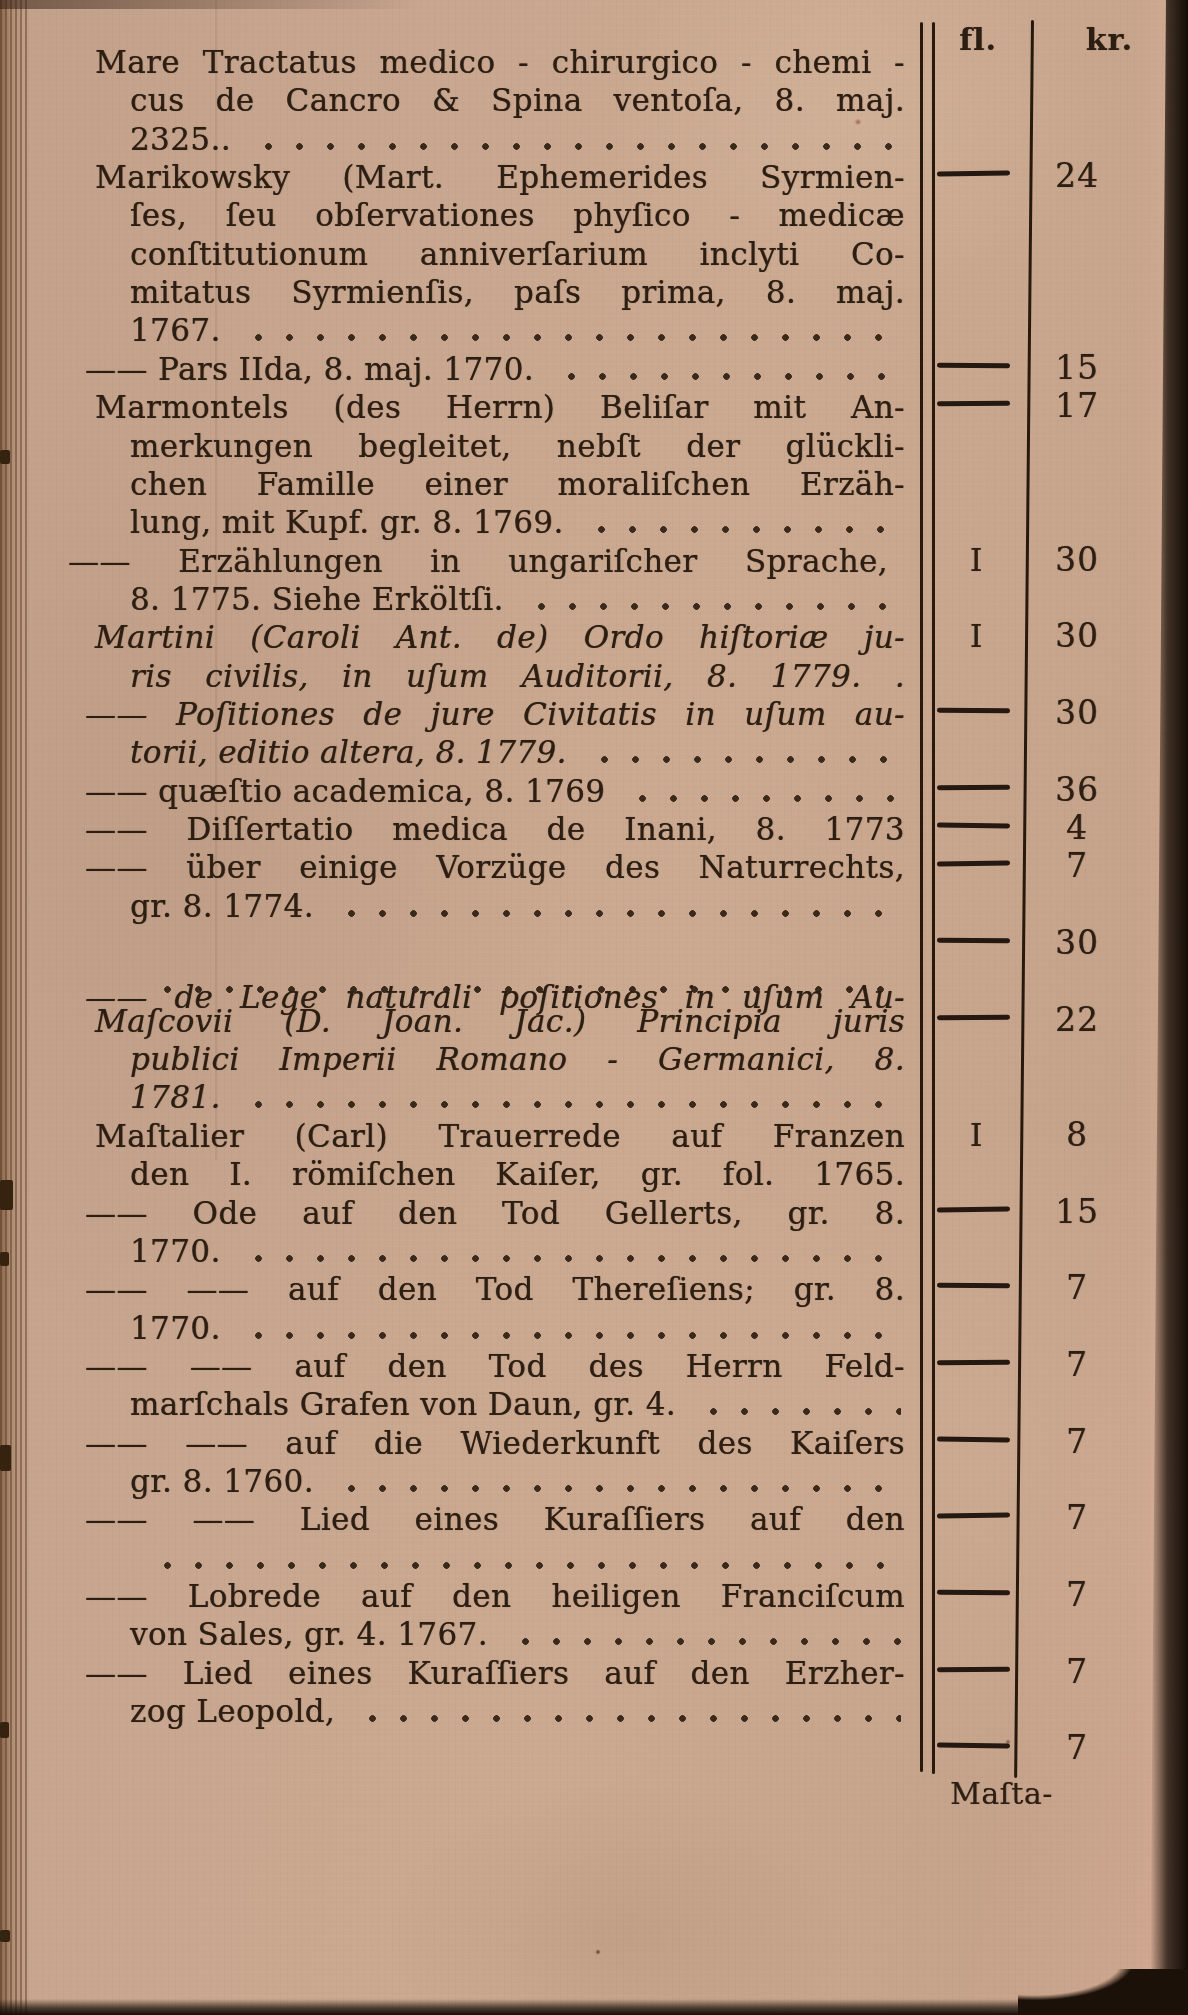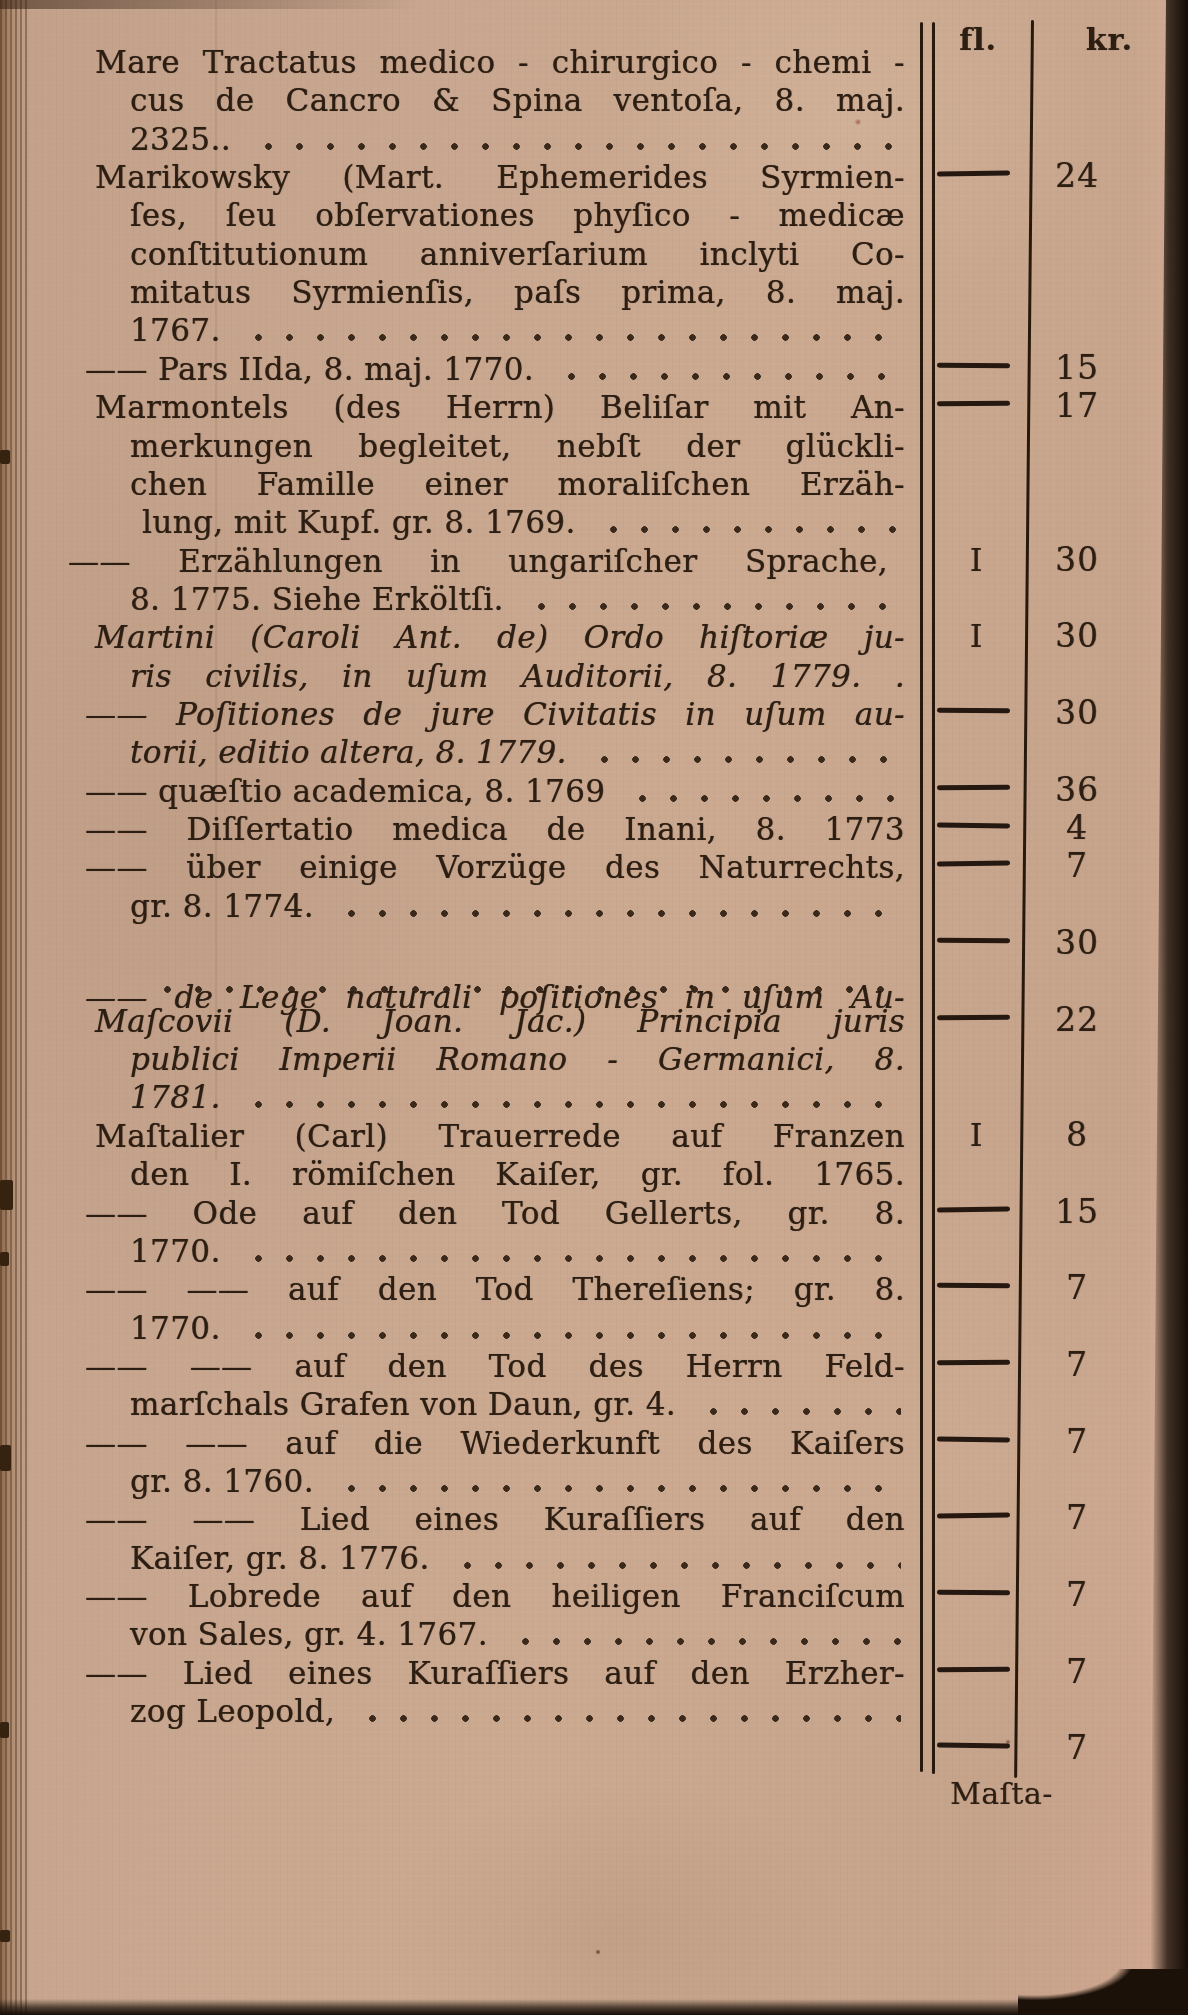--- a/index.html
+++ b/index.html
@@ -109,21 +109,21 @@
         <span>1767.</span>
         <span class="leader-dots"></span>
       </div>
       <div class="line leader" style="top: 351.8px; left: 85px; width: 820px;">
         <span>—— Pars IIda, 8. maj. 1770.</span>
         <span class="leader-dots"></span>
       </div>
       <div class="line justify" style="top: 390.15px; left: 95px; width: 810px;">Marmontels (des Herrn) Beliſar mit An-</div>
       <div class="line justify" style="top: 428.5px; left: 130px; width: 775px;">merkungen begleitet, nebſt der glückli-</div>
       <div class="line justify" style="top: 466.85px; left: 130px; width: 775px;">chen Famille einer moraliſchen Erzäh-</div>
-      <div class="line leader" style="top: 505.2px; left: 130px; width: 775px; margin-left: 12px;">
+      <div class="line leader" style="top: 505.2px; left: 130px; width: 775px;">
         <span>lung, mit Kupf. gr. 8. 1769.</span>
         <span class="leader-dots"></span>
       </div>
       <div class="line justify" style="top: 543.55px; left: 68px; width: 820px;">—— Erzählungen in ungariſcher Sprache,</div>
       <div class="line leader" style="top: 581.9px; left: 130px; width: 775px;">
         <span>8. 1775. Siehe Erköltſi.</span>
         <span class="leader-dots"></span>
       </div>
       <div class="line italic justify" style="top: 620.25px; left: 95px; width: 810px;">Martini (Caroli Ant. de) Ordo hiſtoriæ ju-</div>
       <div class="line italic justify" style="top: 658.6px; left: 130px; width: 775px;">ris civilis, in uſum Auditorii, 8. 1779. .</div>
@@ -169,21 +169,20 @@
         <span>marſchals Grafen von Daun, gr. 4.</span>
         <span class="leader-dots"></span>
       </div>
       <div class="line justify" style="top: 1425.6px; left: 85px; width: 820px;">—— —— auf die Wiederkunft des Kaiſers</div>
       <div class="line leader" style="top: 1463.95px; left: 130px; width: 775px;">
         <span>gr. 8. 1760.</span>
         <span class="leader-dots"></span>
       </div>
       <div class="line justify" style="top: 1502.3px; left: 85px; width: 820px;">—— —— Lied eines Kuraſſiers auf den</div>
       <div class="line leader" style="top: 1540.65px; left: 130px; width: 775px;">
-        <span>Kaiſer, gr. 8. 1776.</span>
         <span class="leader-dots"></span>
       </div>
       <div class="line justify" style="top: 1579px; left: 85px; width: 820px;">—— Lobrede auf den heiligen Franciſcum</div>
       <div class="line leader" style="top: 1617.35px; left: 130px; width: 775px;">
         <span>von Sales, gr. 4. 1767.</span>
         <span class="leader-dots"></span>
       </div>
       <div class="line justify" style="top: 1655.7px; left: 85px; width: 820px;">—— Lied eines Kuraſſiers auf den Erzher-</div>
       <div class="line leader" style="top: 1694.05px; left: 130px; width: 775px;">
         <span>zog Leopold,</span>

